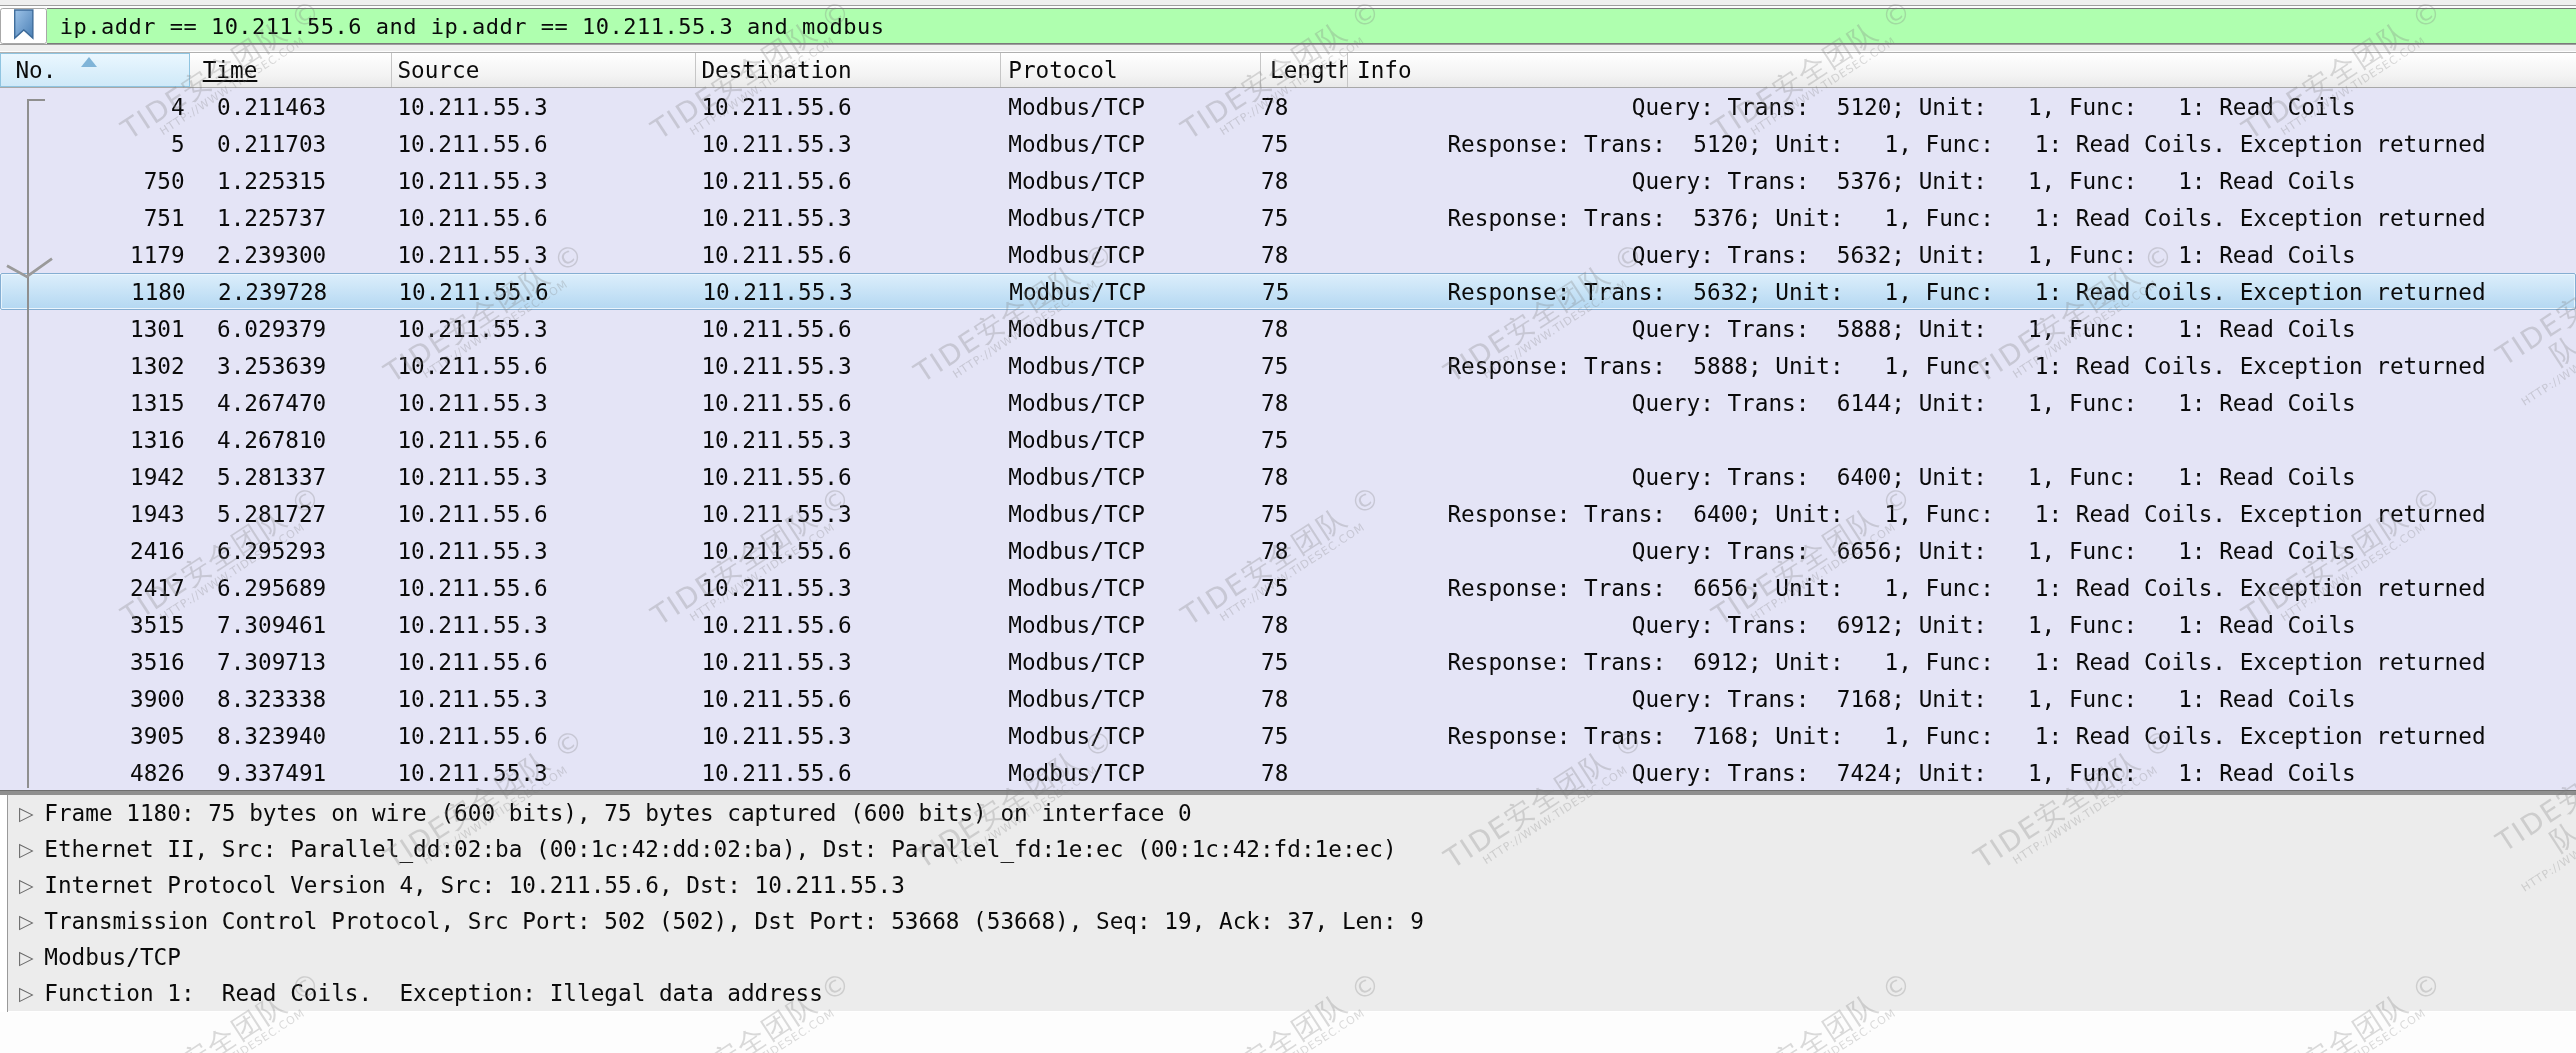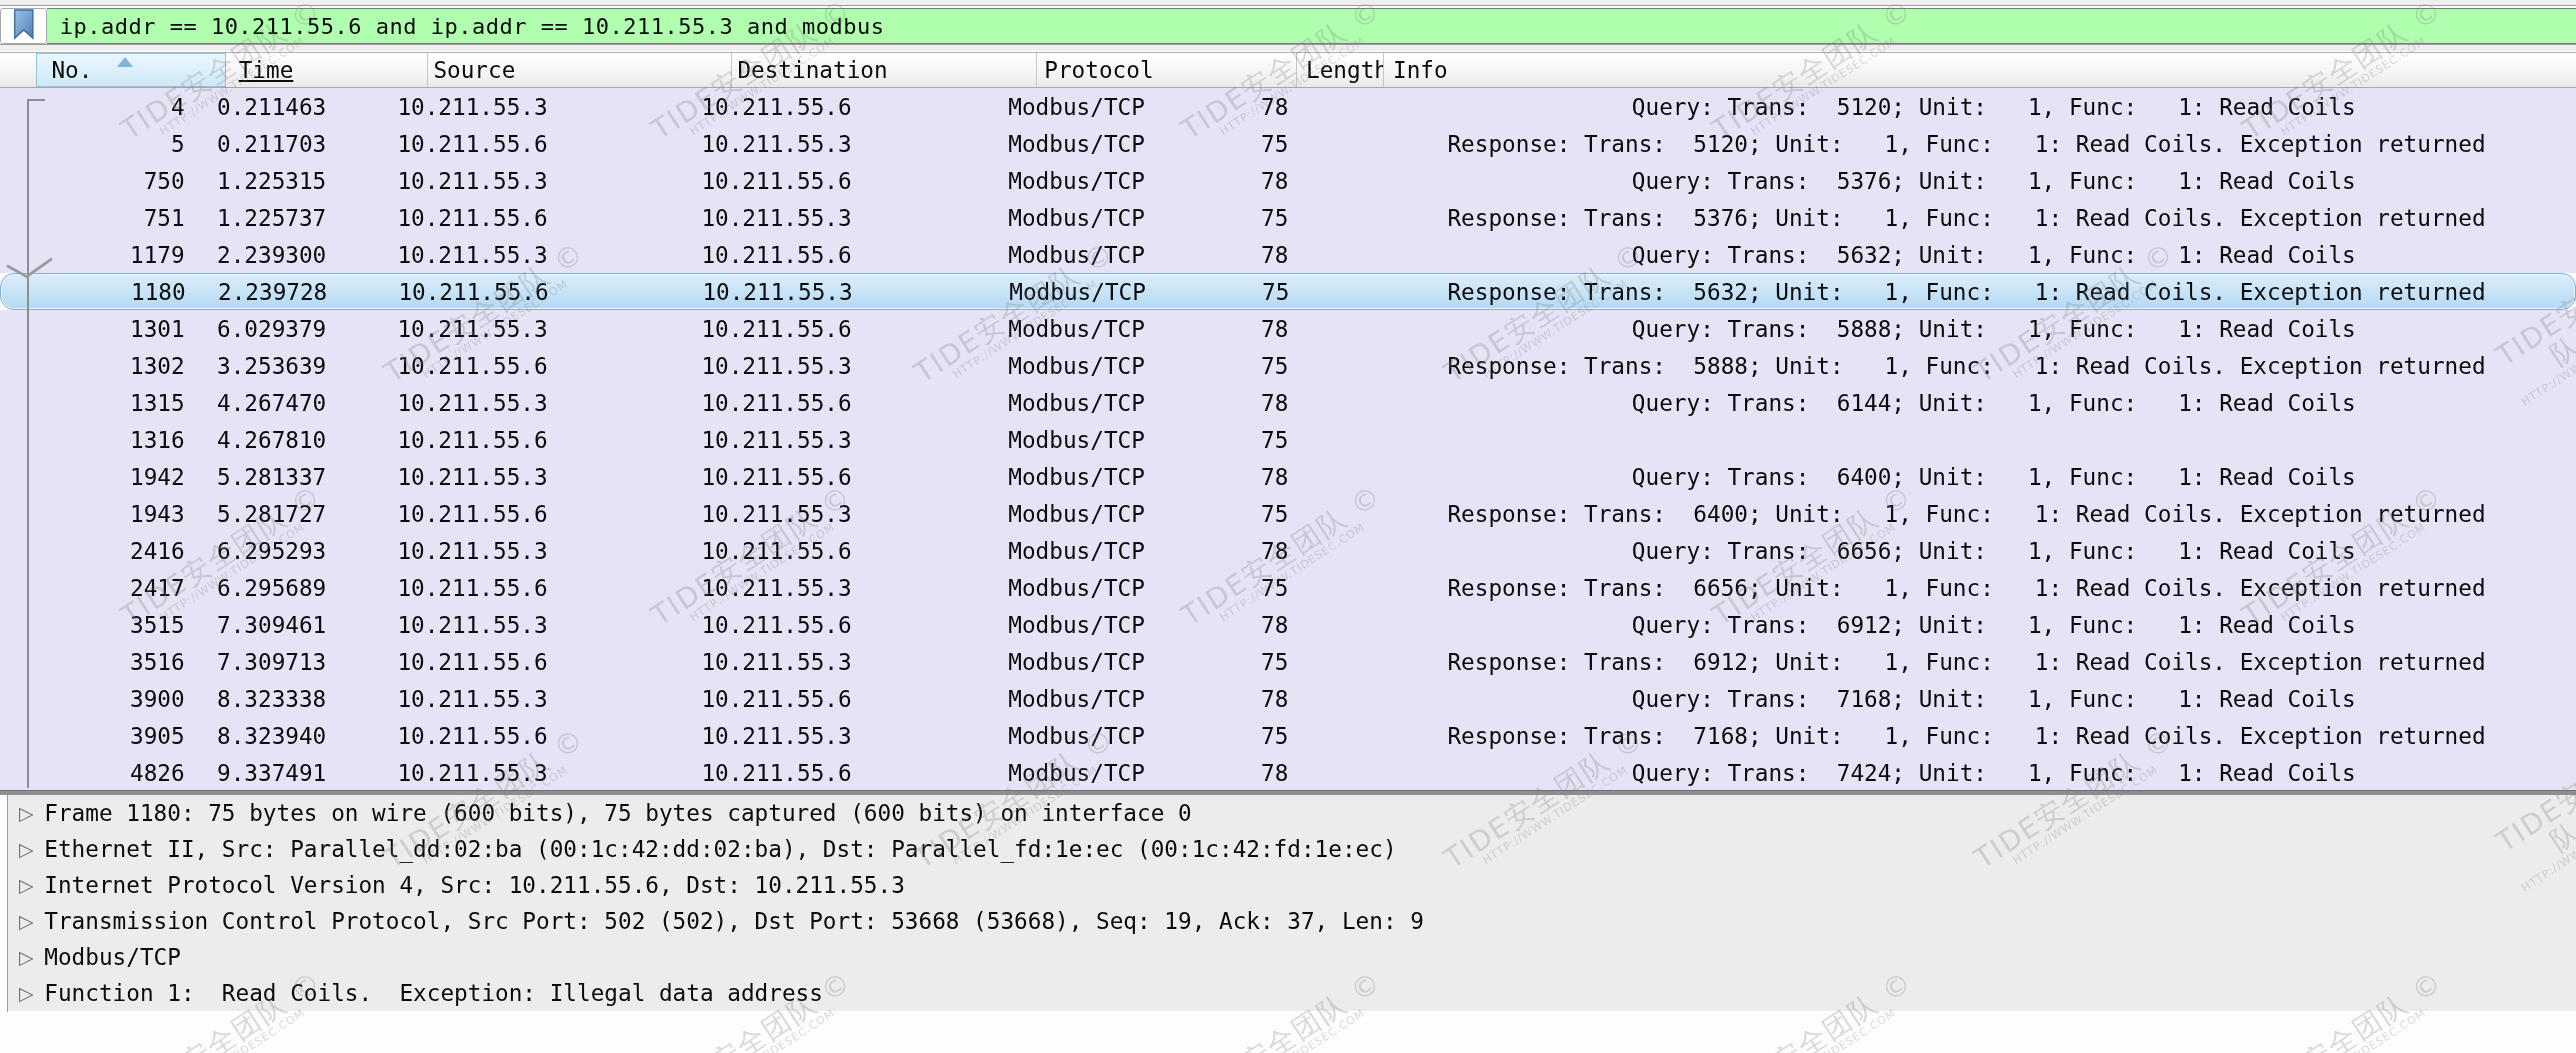--- a/index.html
+++ b/index.html
@@ -44,21 +44,20 @@
   
   .packet-list {
     position: absolute; left: 0; top: 52px; width: 100%; height: 739px;
   }
   .header-row {
     display: flex; height: 36px;
     background: linear-gradient(#ffffff, #f2f2f2 70%, #e9e9e9);
     border-top: 0.9px solid #b0b0b0;
     border-bottom: 0.9px solid #a8a8a8;
     font-size: 22.7px;
-    padding-left: 36px;
   }
   .hcell {
     display: flex; align-items: center;
     border-right: 0.9px solid #c6c6c6;
     padding-left: 9px; position: relative;
     overflow: hidden;
   }
   .hcell.sorted {
     background: linear-gradient(#eaf7ff, #cfe9f8);
     border: 0.9px solid #8fc4e0; border-right: 0.9px solid #8fc4e0;
@@ -69,21 +68,21 @@
     border-left: 8.2px solid transparent; border-right: 8.2px solid transparent;
     border-bottom: 10px solid #7fb4d8;
   }
   .rows { position: relative; height: 702px; font-size: 22.7px; }
   .packet-row {
     display: flex; height: 37px; align-items: center;
     background: #e4e4f6; white-space: pre;
   }
   .packet-row.selected {
     background: linear-gradient(#dceefb, #b4d8f2);
-    border: 1.8px solid #85aed2; border-radius: 14px;
+    border: 1.8px solid #85aed2; border-radius: 2px;
     box-shadow: inset 0 0 0 0.9px #eaf5fd;
   }
   .c-no     { width: 190px; text-align: right; padding-right: 5.4px; }
   .c-time   { width: 202px; padding-left: 27px; }
   .c-src    { width: 304px; padding-left: 5.4px; }
   .c-dst    { width: 305px; padding-left: 5.4px; }
   .c-proto  { width: 260px; padding-left: 7.3px; }
   .c-len    { width: 87px;  text-align: left; padding-right: 18px; }
   .c-info   { flex: 1 1 auto; padding-left: 9px; overflow: hidden; text-align: center; }
 

